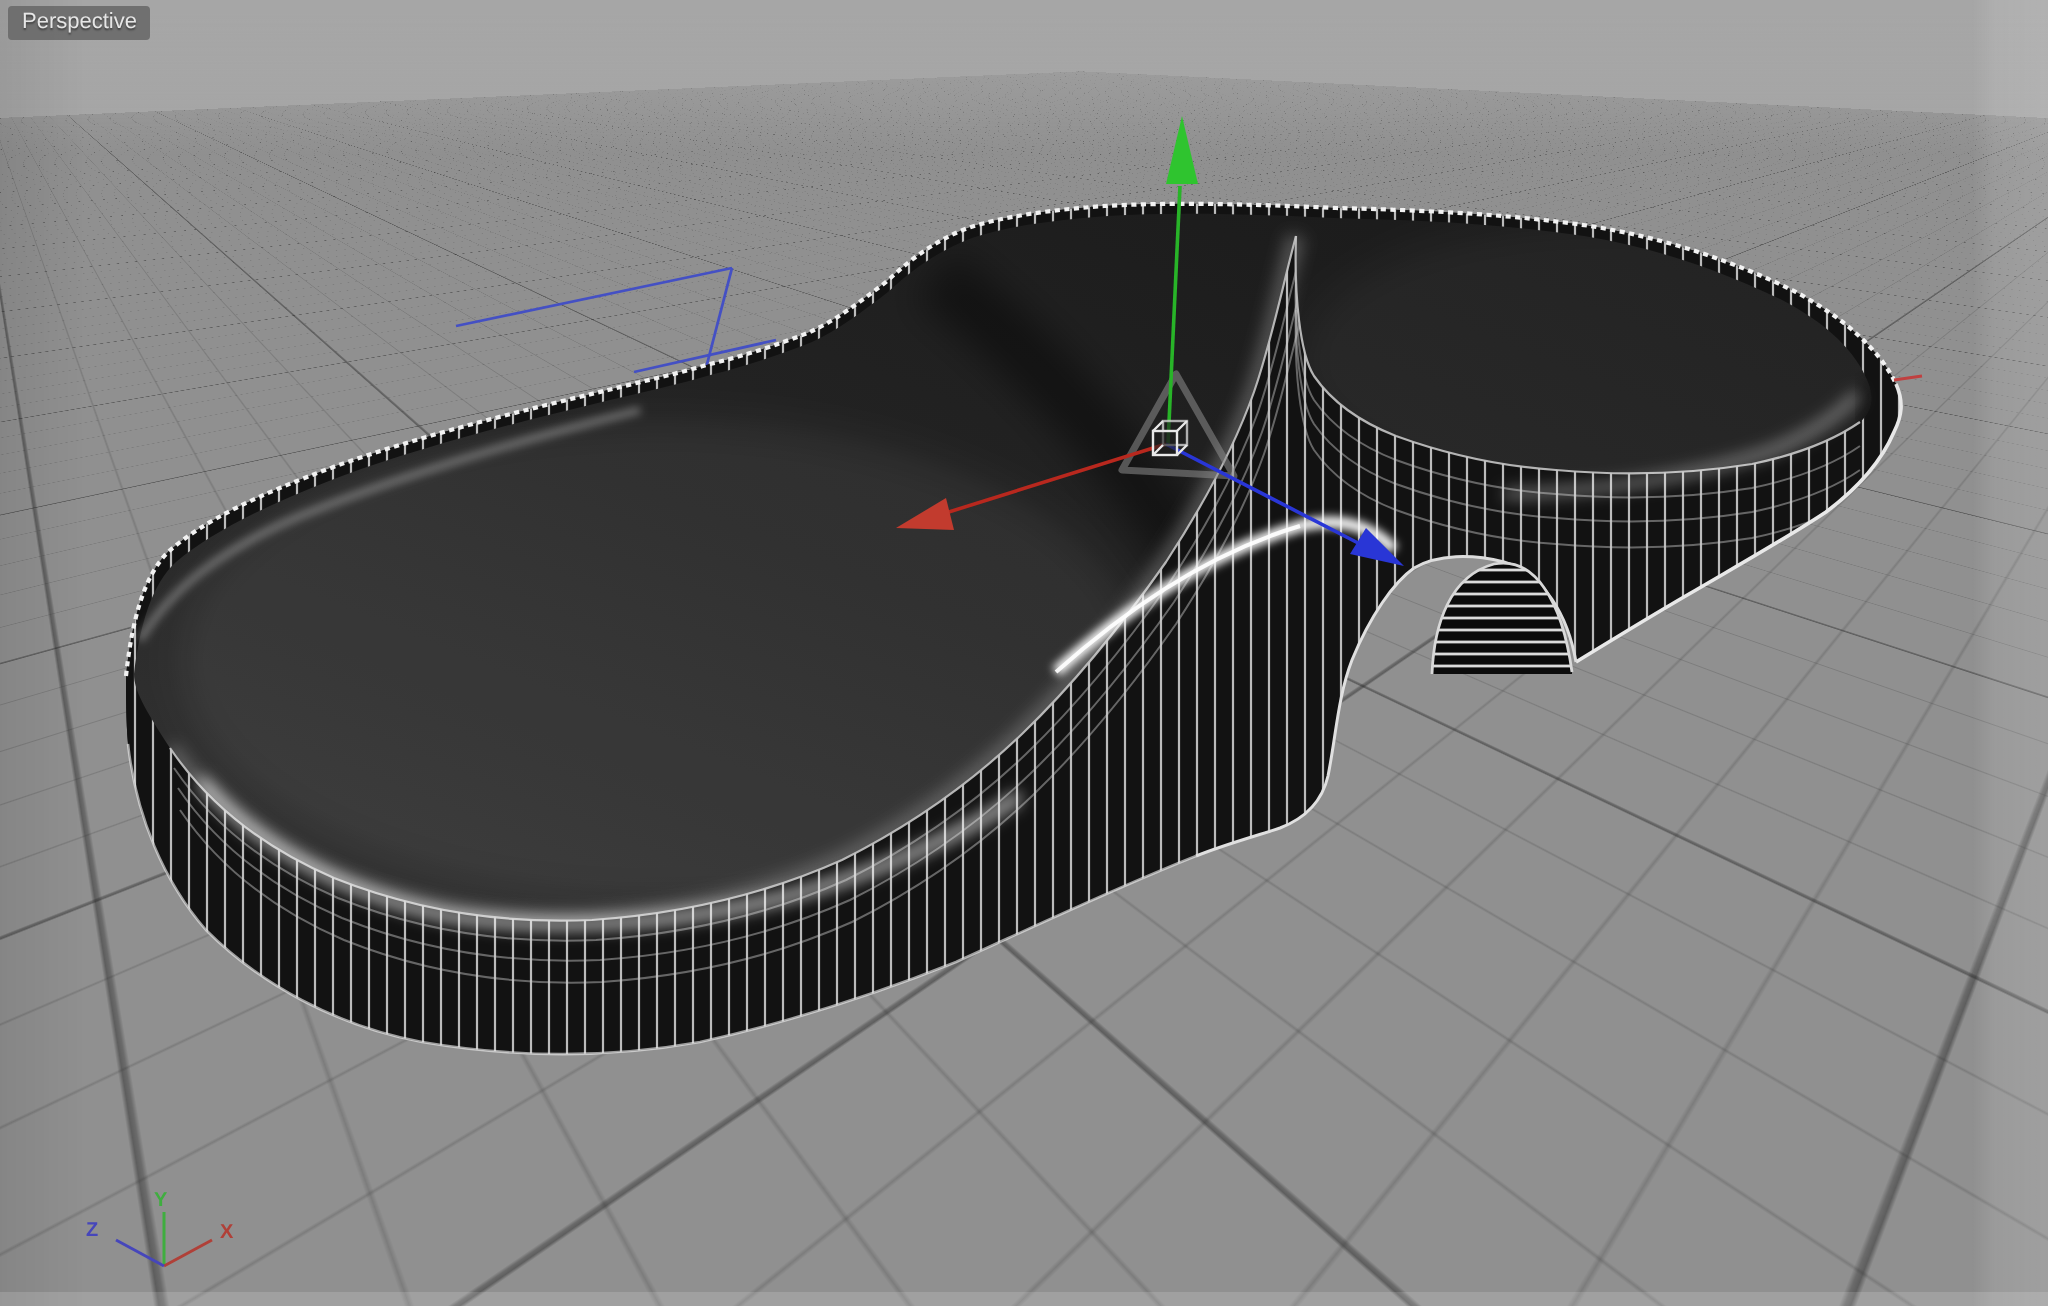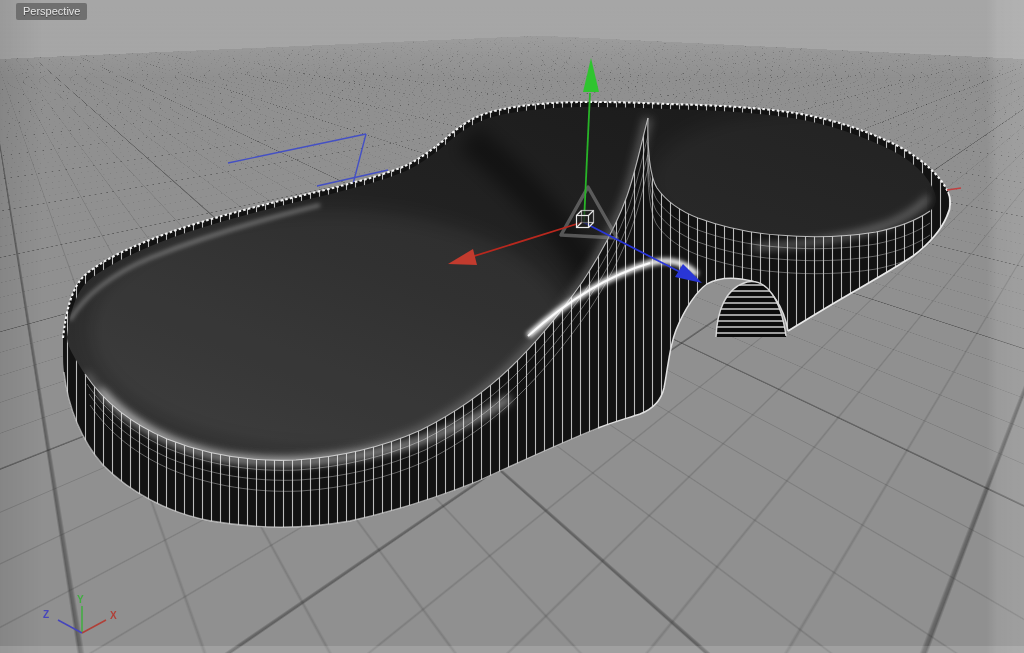--- a/index.html
+++ b/index.html
@@ -38,21 +38,20 @@
   #scene{position:absolute;inset:0;}
   
   #view-label{
     position:absolute;left:4px;top:3px;
     padding:2px 7px 3px 7px;
     background:rgba(108,108,108,0.93);
     color:#e6e6e6;font-size:11px;line-height:12px;
     border-radius:2px;
     text-shadow:0 1px 1px rgba(0,0,0,0.45);
     user-select:none;
-    margin-left:12px;
   }
   .axis-letter{font-size:10px;font-weight:bold;}
 </style>
 </head>
 <body>
 
 <div id="viewport">
 
   <div id="grid-wrap">
     <div id="grid-plane"></div>

